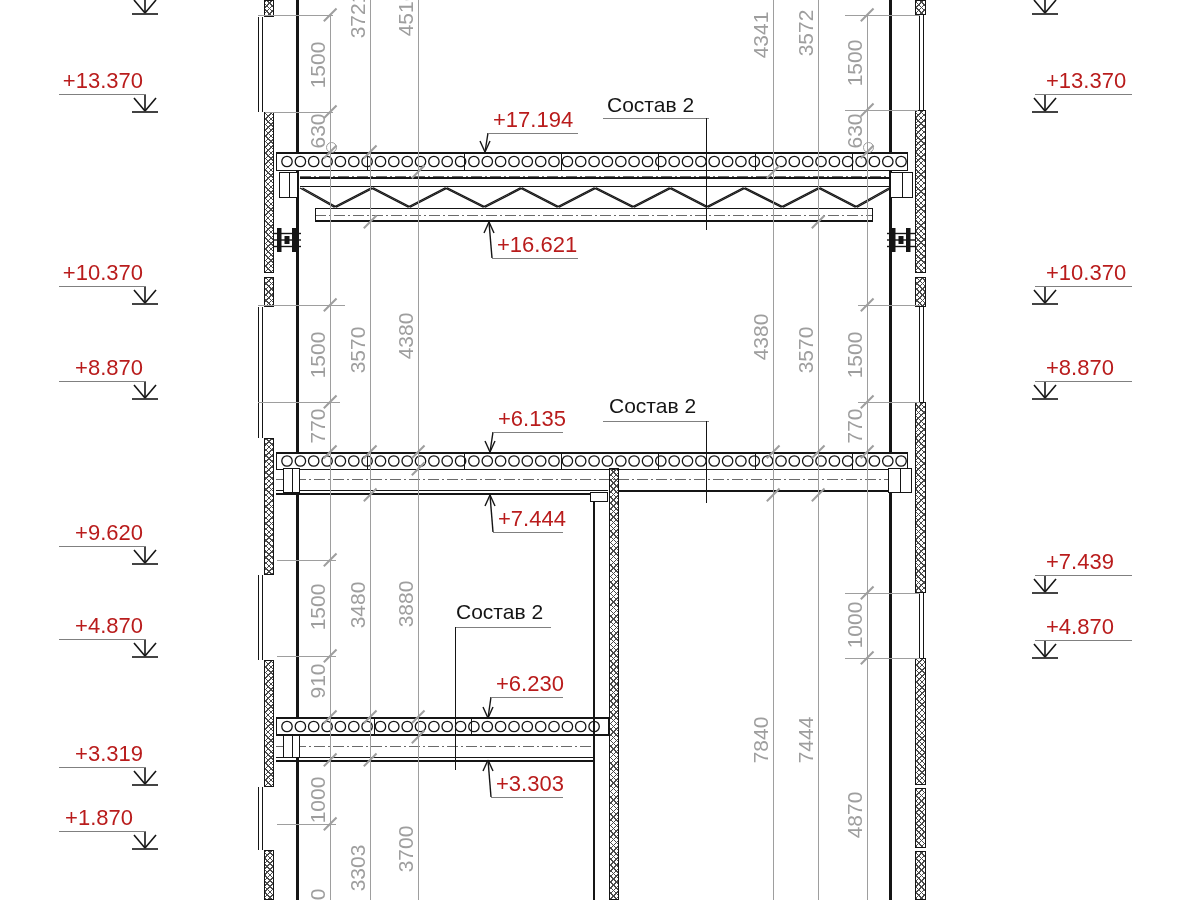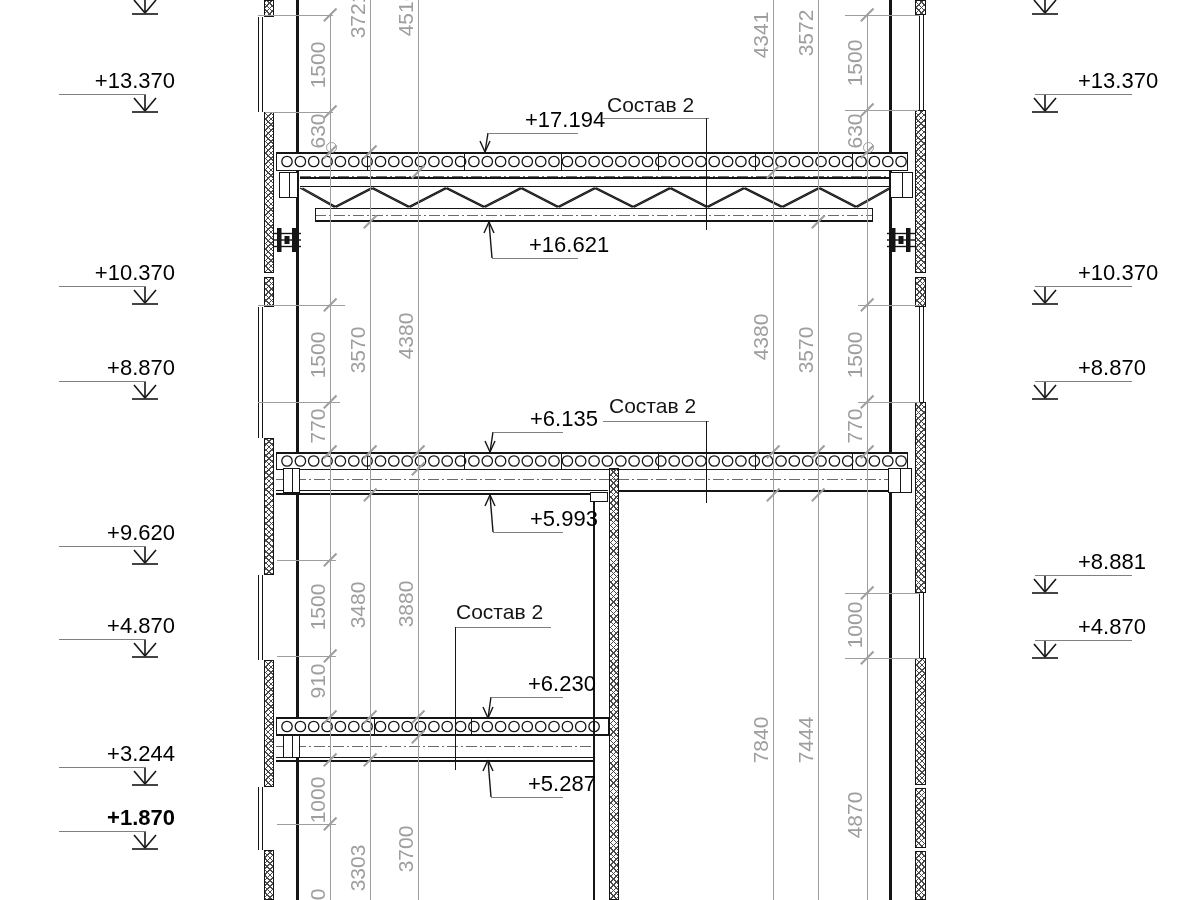--- a/index.html
+++ b/index.html
@@ -7,21 +7,21 @@
           font-family:"Liberation Sans",sans-serif;}
   .abs{position:absolute;}
   .hatch{position:absolute;box-sizing:border-box;border:1px solid #151515;
     background-image:repeating-linear-gradient(45deg,#4a4a4a 0,#4a4a4a 1px,transparent 1px,transparent 4px),
                      repeating-linear-gradient(135deg,#4a4a4a 0,#4a4a4a 1px,transparent 1px,transparent 4px);}
   .dashdot{position:absolute;height:1px;
     background:repeating-linear-gradient(90deg,#6a6a6a 0,#6a6a6a 11px,transparent 11px,transparent 14px,#6a6a6a 14px,#6a6a6a 16px,transparent 16px,transparent 19px);}
   .dimtext{position:absolute;color:#9e9e9e;font-size:21px;line-height:1;white-space:nowrap;
     transform:rotate(-90deg) translateX(-50%);transform-origin:0 0;}
   .tick{position:absolute;width:18px;height:1.5px;background:#9e9e9e;transform:rotate(-45deg);}
-  .elevtext{position:absolute;color:#000000;font-size:22px;line-height:1;white-space:nowrap;margin-left:32px;}
+  .elevtext{position:absolute;color:#b91c1c;font-size:22px;line-height:1;white-space:nowrap;}
   .sostav{position:absolute;color:#151515;font-size:21px;line-height:1;white-space:nowrap;}
   .box{position:absolute;box-sizing:border-box;border:1.5px solid #151515;background:#fff;}
   .dimcircle{position:absolute;width:9px;height:9px;border:1px solid #9e9e9e;border-radius:50%;}
   svg{position:absolute;left:0;top:0;pointer-events:none;}
 </style>
 </head>
 <body>
 
 <div id="canvas">
     <svg width="1200" height="900">
@@ -415,43 +415,43 @@
       <line x1="1034" y1="644" x2="1045" y2="657" stroke="#151515" stroke-width="1.6"></line>
       <line x1="1056" y1="644" x2="1045" y2="657" stroke="#151515" stroke-width="1.6"></line>
       <line x1="1032" y1="658" x2="1058" y2="658" stroke="#151515" stroke-width="1.6"></line>
     </svg>
     <div class="elevtext" style="left: 493px; top: 109px;">+17.194</div>
     <div class="abs" style="left: 488px; top: 133px; width: 90px; height: 1.2px; background: rgb(128, 128, 128);"></div>
     <div class="elevtext" style="left: 497px; top: 234px;">+16.621</div>
     <div class="abs" style="left: 492px; top: 258px; width: 86px; height: 1.2px; background: rgb(128, 128, 128);"></div>
     <div class="elevtext" style="left: 498px; top: 408px;">+6.135</div>
     <div class="abs" style="left: 493px; top: 432px; width: 70px; height: 1.2px; background: rgb(128, 128, 128);"></div>
-    <div class="elevtext" style="left: 498px; top: 508px;">+5.993</div>
+    <div class="elevtext" style="left: 498px; top: 508px;">+7.444</div>
     <div class="abs" style="left: 493px; top: 532px; width: 70px; height: 1.2px; background: rgb(128, 128, 128);"></div>
     <div class="elevtext" style="left: 496px; top: 673px;">+6.230</div>
     <div class="abs" style="left: 491px; top: 697px; width: 72px; height: 1.2px; background: rgb(128, 128, 128);"></div>
-    <div class="elevtext" style="left: 496px; top: 773px;">+5.287</div>
+    <div class="elevtext" style="left: 496px; top: 773px;">+3.303</div>
     <div class="abs" style="left: 491px; top: 797px; width: 72px; height: 1.2px; background: rgb(128, 128, 128);"></div>
     <div class="elevtext" style="left: 55px; top: 70px; width: 88px; text-align: right;">+13.370</div>
     <div class="abs" style="left: 59px; top: 94px; width: 87px; height: 1.2px; background: rgb(128, 128, 128);"></div>
     <div class="elevtext" style="left: 55px; top: 262px; width: 88px; text-align: right;">+10.370</div>
     <div class="abs" style="left: 59px; top: 286px; width: 87px; height: 1.2px; background: rgb(128, 128, 128);"></div>
     <div class="elevtext" style="left: 55px; top: 357px; width: 88px; text-align: right;">+8.870</div>
     <div class="abs" style="left: 59px; top: 381px; width: 87px; height: 1.2px; background: rgb(128, 128, 128);"></div>
     <div class="elevtext" style="left: 55px; top: 522px; width: 88px; text-align: right;">+9.620</div>
     <div class="abs" style="left: 59px; top: 546px; width: 87px; height: 1.2px; background: rgb(128, 128, 128);"></div>
     <div class="elevtext" style="left: 55px; top: 615px; width: 88px; text-align: right;">+4.870</div>
     <div class="abs" style="left: 59px; top: 639px; width: 87px; height: 1.2px; background: rgb(128, 128, 128);"></div>
-    <div class="elevtext" style="left: 55px; top: 743px; width: 88px; text-align: right;">+3.244</div>
+    <div class="elevtext" style="left: 55px; top: 743px; width: 88px; text-align: right;">+3.319</div>
     <div class="abs" style="left: 59px; top: 767px; width: 87px; height: 1.2px; background: rgb(128, 128, 128);"></div>
-    <div class="elevtext" style="left: 55px; top: 807px; width: 88px; text-align: right; font-weight: bold;">+1.870</div>
+    <div class="elevtext" style="left: 55px; top: 807px; width: 88px; text-align: center;">+1.870</div>
     <div class="abs" style="left: 59px; top: 831px; width: 87px; height: 1.2px; background: rgb(128, 128, 128);"></div>
     <div class="elevtext" style="left: 1046px; top: 70px; width: 90px;">+13.370</div>
     <div class="abs" style="left: 1035px; top: 94px; width: 97px; height: 1.2px; background: rgb(128, 128, 128);"></div>
     <div class="elevtext" style="left: 1046px; top: 262px; width: 90px;">+10.370</div>
     <div class="abs" style="left: 1035px; top: 286px; width: 97px; height: 1.2px; background: rgb(128, 128, 128);"></div>
     <div class="elevtext" style="left: 1046px; top: 357px; width: 90px;">+8.870</div>
     <div class="abs" style="left: 1035px; top: 381px; width: 97px; height: 1.2px; background: rgb(128, 128, 128);"></div>
-    <div class="elevtext" style="left: 1046px; top: 551px; width: 90px;">+8.881</div>
+    <div class="elevtext" style="left: 1046px; top: 551px; width: 90px;">+7.439</div>
     <div class="abs" style="left: 1035px; top: 575px; width: 97px; height: 1.2px; background: rgb(128, 128, 128);"></div>
     <div class="elevtext" style="left: 1046px; top: 616px; width: 90px;">+4.870</div>
     <div class="abs" style="left: 1035px; top: 640px; width: 97px; height: 1.2px; background: rgb(128, 128, 128);"></div>
   </div>
 
 </body></html>

